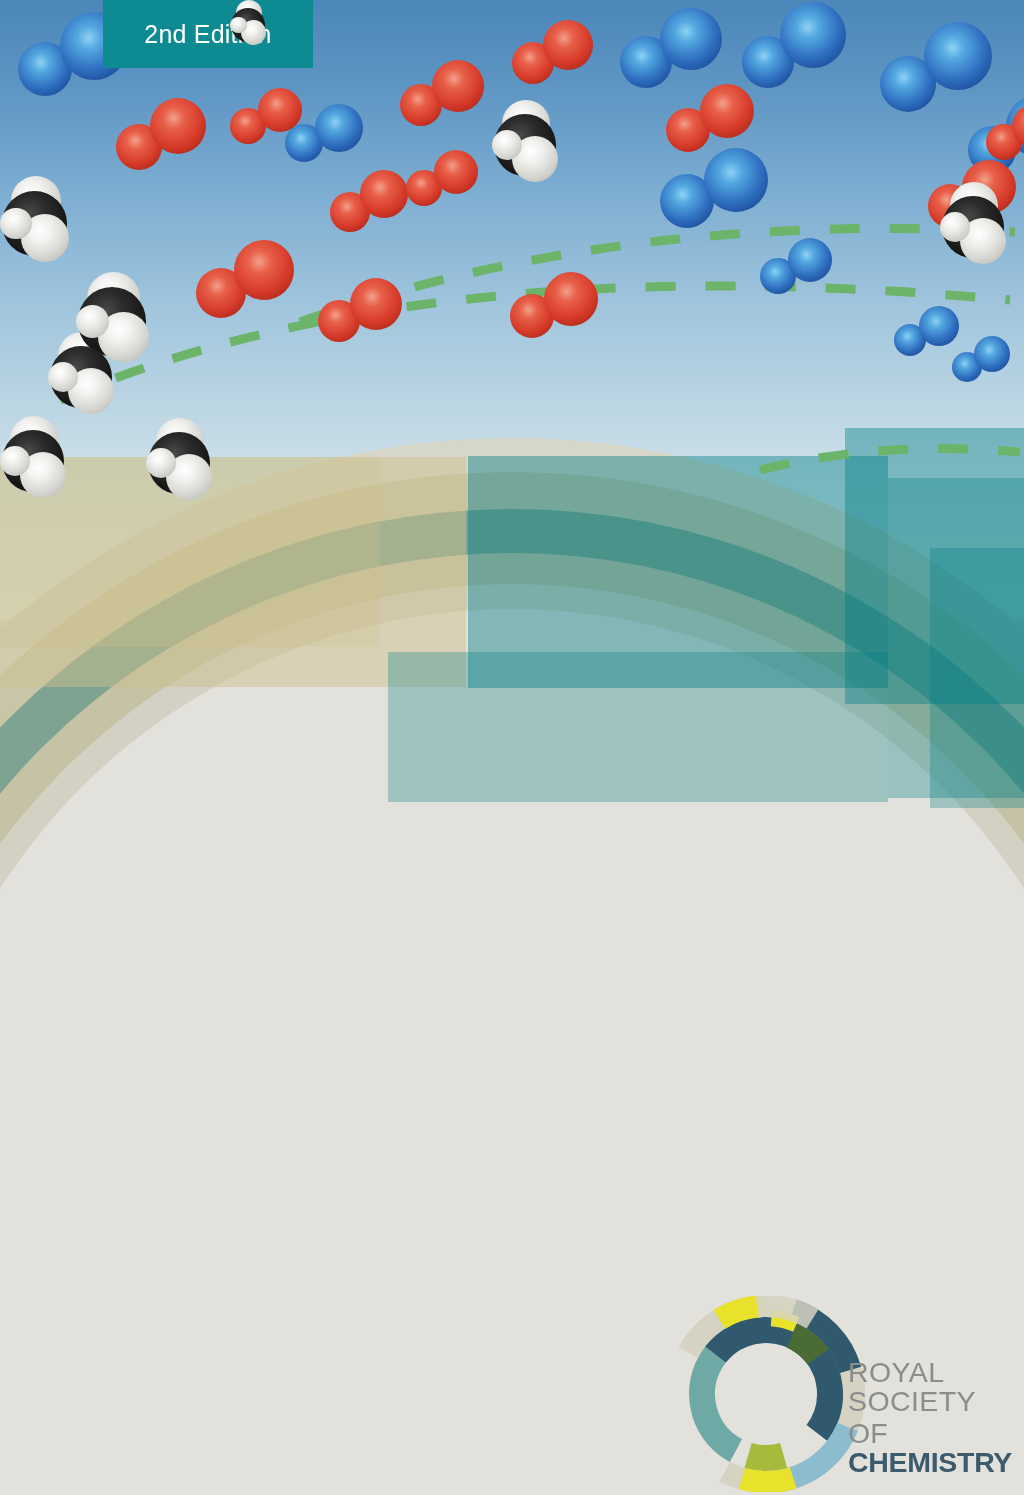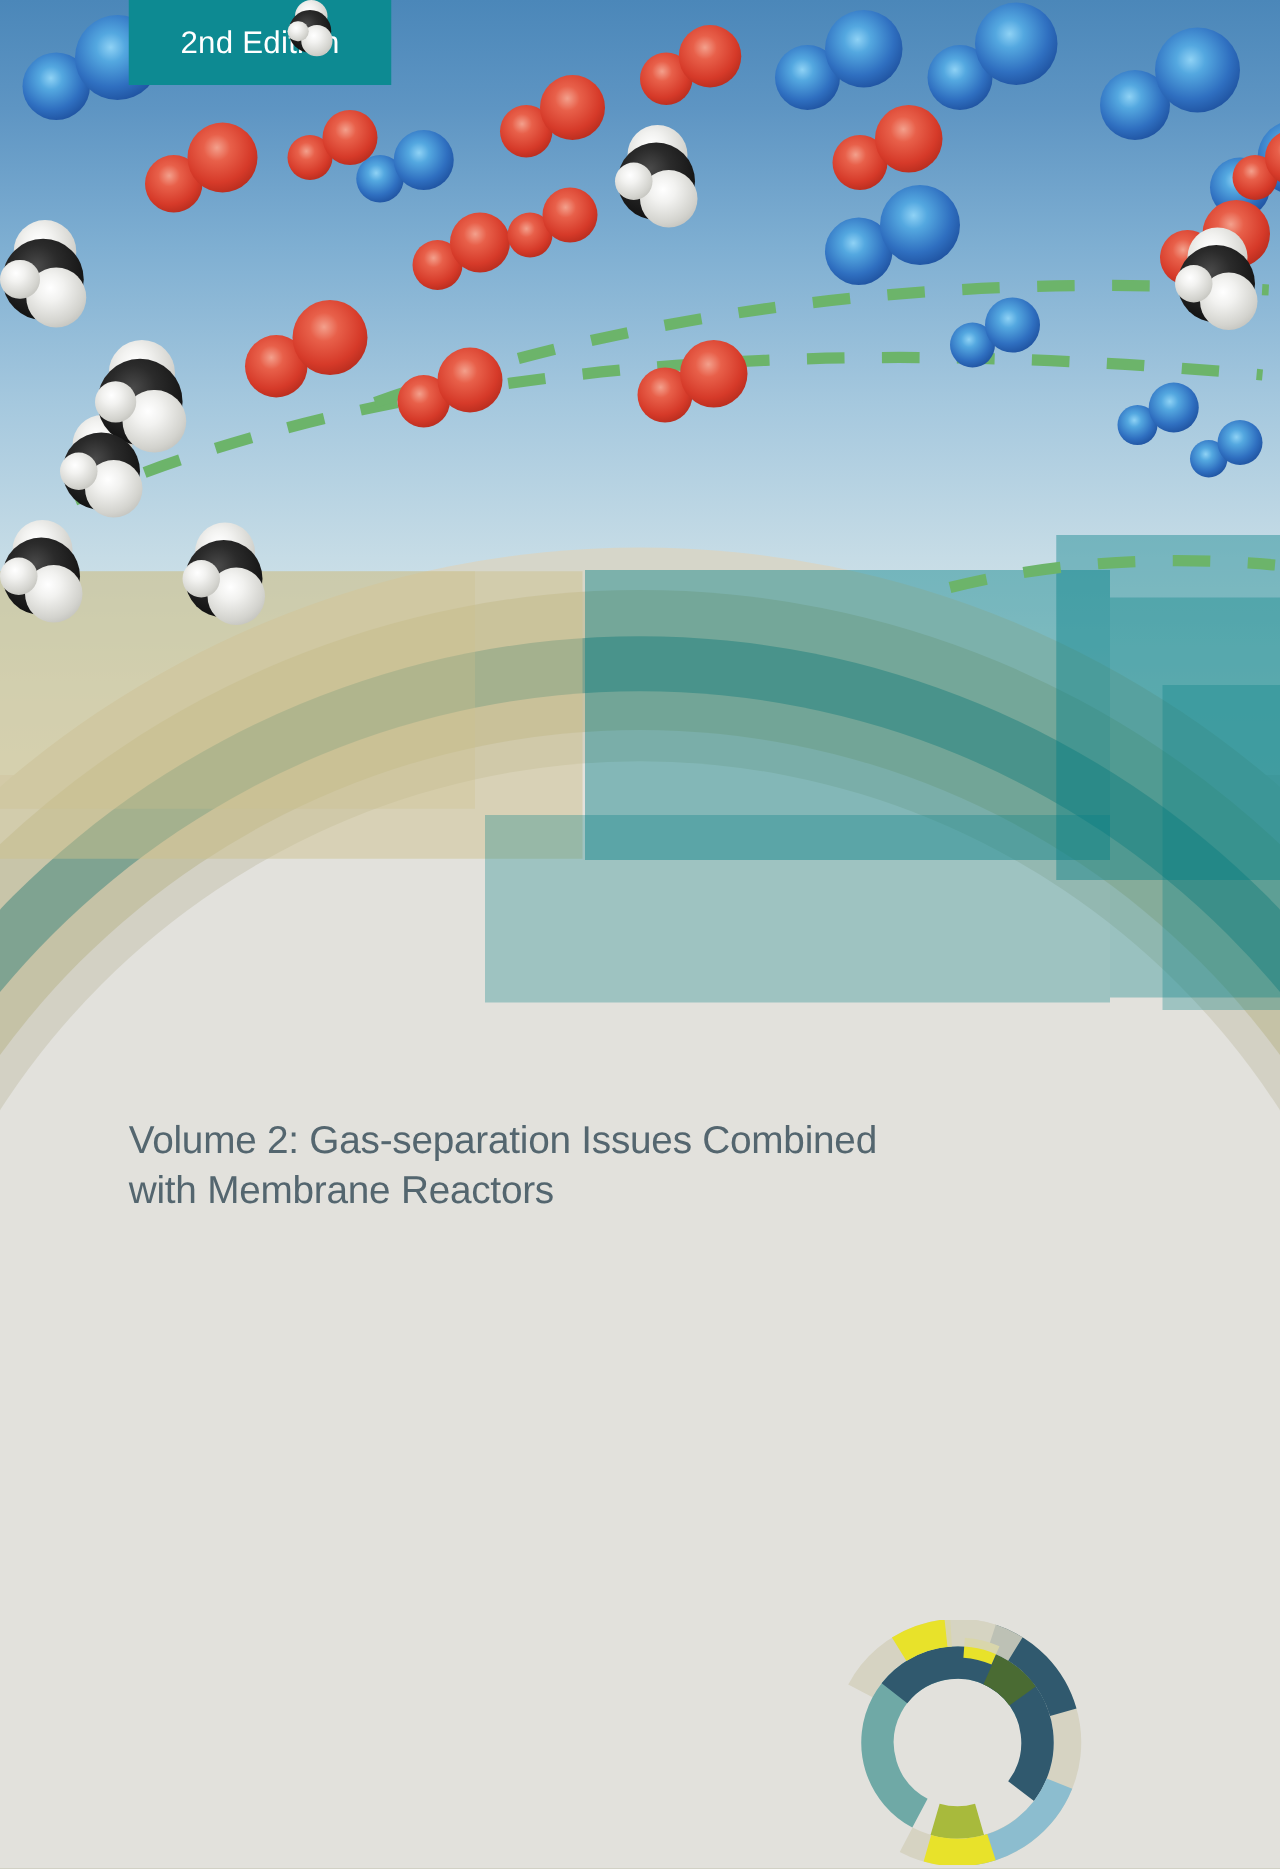--- a/index.html
+++ b/index.html
@@ -375,22 +375,20 @@
         <div class="atom white" style="height: 25.3px; width: 25.3px; left: 11px; top: 19.8px; z-index: 3;"></div>
         <div class="atom white" style="height: 16.5px; width: 16.5px; left: 0px; top: 16.5px; z-index: 3;"></div>
       </div>
     </div>
 
   <div class="edition-badge">
     <span>2nd Edition</span>
   </div>
 
   <div class="title-block">
-    <p class="book-subtitle">Volume 2: Gas-separation Issues Combined
-with Membrane Reactors</p>
   </div>
 
   <div class="rsc-logo">
     <svg width="340" height="196" viewBox="0 0 340 196">
       <g transform="translate(94,98)">
 
         <circle r="88" fill="none" stroke="#d6d3c2" stroke-width="22" stroke-dasharray="414 139" transform="rotate(-152)"></circle>
 
         <circle r="64" fill="none" stroke="#6fa9a6" stroke-width="26" stroke-dasharray="245 157" transform="rotate(118)"></circle>
 
@@ -403,15 +401,19 @@
         <circle r="64" fill="none" stroke="#4a6b33" stroke-width="26" stroke-dasharray="34 368" transform="rotate(-66)"></circle>
         <circle r="64" fill="none" stroke="#a8ba3c" stroke-width="26" stroke-dasharray="36 366" transform="rotate(74)"></circle>
 
         <circle r="88" fill="none" stroke="#e8e22a" stroke-width="22" stroke-dasharray="44 509" transform="rotate(-122)"></circle>
         <circle r="88" fill="none" stroke="#e8e22a" stroke-width="22" stroke-dasharray="52 501" transform="rotate(72)"></circle>
         <circle r="76" fill="none" stroke="#e8e22a" stroke-width="16" stroke-dasharray="26 452" transform="rotate(-86)"></circle>
 
         <circle r="88" fill="none" stroke="#d6d3c2" stroke-width="22" stroke-dasharray="58 495" transform="rotate(-96)" opacity="0.85"></circle>
       </g>
     </svg>
+    <div class="rsc-text">
+      <span class="rsc-line1">ROYAL SOCIETY</span>
+      <span class="rsc-line2"><span class="rsc-of">OF </span><span class="rsc-chem">CHEMISTRY</span></span>
+    </div>
   </div>
 
 </div>
 
 </body></html>

